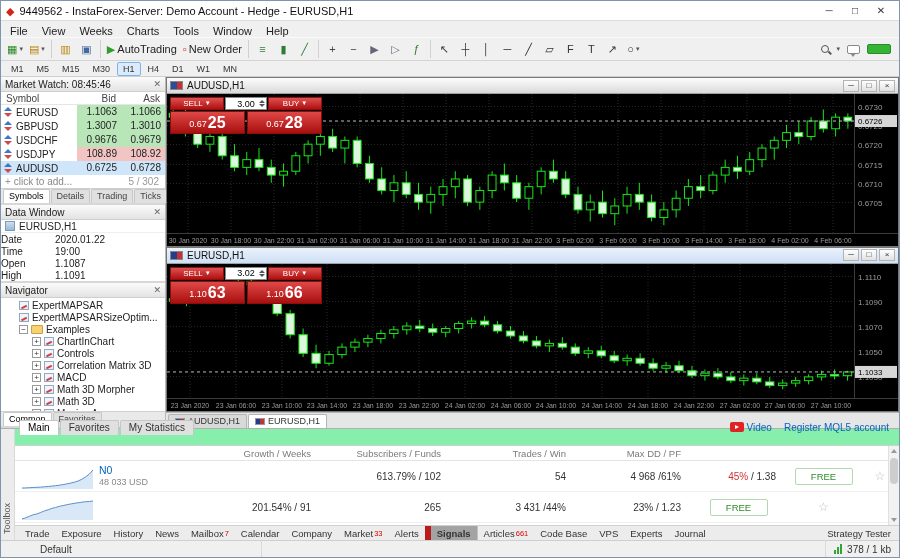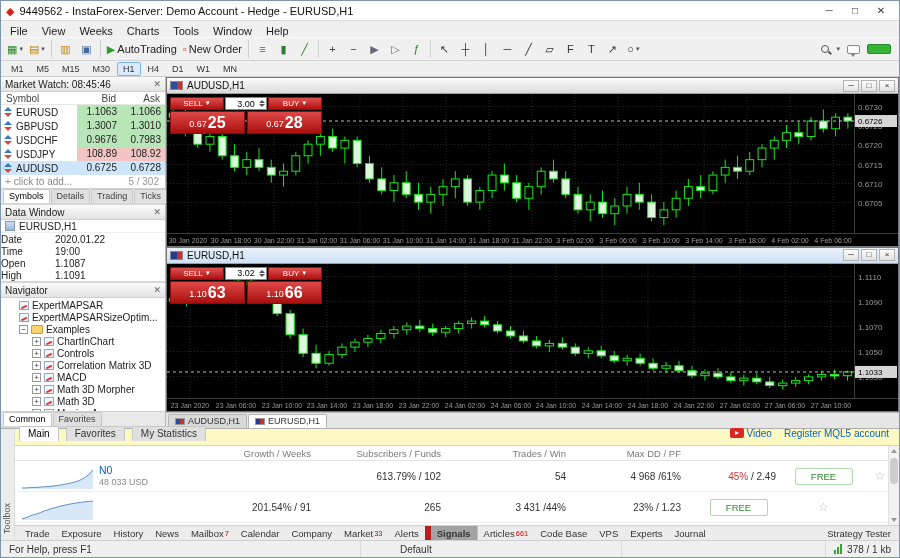--- a/index.html
+++ b/index.html
@@ -118,21 +118,21 @@
   .chart-tab{display:flex;align-items:center;gap:3px;font-size:9px;padding:1px 6px;background:#d9d9d9;border:1px solid #b5b5b5;border-bottom:none;border-radius:2px 2px 0 0;color:#333;line-height:11px;}
   .chart-tab.active{background:#fff;}
   .mini-flag{width:10px;height:7px;display:flex;border:1px solid #999;}
   .mini-flag i{flex:1;}
 
   
   #toolbox{height:112px;background:#fff;border-top:1px solid #b0b0b0;display:flex;flex:0 0 auto;}
   .tb-rail{width:14px;background:#ececec;border-right:1px solid #dadada;position:relative;flex:0 0 auto;}
   .tb-rail span{position:absolute;bottom:6px;left:1px;writing-mode:vertical-rl;transform:rotate(180deg);font-size:9px;color:#555;}
   .tb-main{flex:1;display:flex;flex-direction:column;min-width:0;position:relative;}
-  .sig-tabs{height:17px;display:flex;align-items:flex-end;background:#fef9c3;padding:0 0 4px 4px;gap:7px;border-bottom:1px solid #d0d0d0;flex:0 0 auto;}
+  .sig-tabs{height:17px;display:flex;align-items:flex-end;background:#86efac;padding:0 0 10px 4px;gap:1px;border-bottom:1px solid #d0d0d0;flex:0 0 auto;}
   .sig-tab{font-size:10px;padding:1px 8px;background:#e0e0e0;border:1px solid #c6c6c6;border-bottom:none;border-radius:2px 2px 0 0;color:#333;line-height:12px;}
   .sig-tab.active{background:#fff;color:#000;}
   .sig-links{margin-left:auto;display:flex;align-items:center;gap:12px;padding:0 10px 2px 0;font-size:10px;}
   .link{color:#0563c1;}
   .yt-icon{width:14px;height:10px;background:#e02424;border-radius:2px;position:relative;display:inline-block;vertical-align:-1px;margin-right:3px;}
   .yt-icon::after{content:"";position:absolute;left:5px;top:2.5px;border-left:4px solid #fff;border-top:2.5px solid transparent;border-bottom:2.5px solid transparent;}
   .sig-grid{display:grid;grid-template-columns:84px minmax(0,1fr) 130px 125px 115px 95px 75px 38px;align-items:center;}
   .sig-head{height:15px;border-bottom:1px solid #e4e4e4;color:#7a7a7a;font-size:9.5px;flex:0 0 auto;}
   .sig-head .hc{padding-right:10px;text-align:right;}
   .sig-head .hname{text-align:left;padding-left:2px;}
@@ -324,21 +324,21 @@
       </span>
       <span class="mw-cell up">1.3007</span>
       <span class="mw-cell up">1.3010</span>
     </div>
             <div class="mw-row ">
       <span class="mw-sym">
         <span class="sym-icon"></span>
         <span>USDCHF</span>
       </span>
       <span class="mw-cell up">0.9676</span>
-      <span class="mw-cell up">0.7983</span>
+      <span class="mw-cell up">0.9679</span>
     </div>
             <div class="mw-row ">
       <span class="mw-sym">
         <span class="sym-icon"></span>
         <span>USDJPY</span>
       </span>
       <span class="mw-cell down">108.89</span>
       <span class="mw-cell down">108.92</span>
     </div>
             <div class="mw-row selected">
@@ -915,21 +915,21 @@
               </svg>
             </span>
        <span class="sig-name">
          <span class="nm">N0</span>
          <span class="eq">48 033 USD</span>
        </span>
        <span class="sig-num">613.79% / 102</span>
        <span class="sig-num">54</span>
        <span class="sig-num">4 968 /61%</span>
        <span class="sig-num">
-         <span style="color:#cc3333">45%</span><span> / 2.49</span></span>
+         <span style="color:#cc3333">45%</span><span> / 1.38</span></span>
        <span>
               <span class="free-btn">FREE</span>
             </span>
        <span class="star">☆</span>
      </div>
           <div class="sig-grid sig-row">
        <span class="spark-cell">
               <svg class="spark" width="74" height="24">
                 <polygon points="1,23 1.0,22.0 4.7,20.8 8.5,19.2 12.2,17.8 15.9,16.9 19.7,15.5 23.4,13.9 27.2,12.8 30.9,11.4 34.6,10.5 38.4,9.3 42.1,8.6 45.8,7.7 49.6,7.0 53.3,6.3 57.1,5.8 60.8,5.2 64.5,4.7 68.3,4.5 72.0,4.0 72,23" fill="#d9e8f7" stroke="none"></polygon>
                 <polyline points="1.0,22.0 4.7,20.8 8.5,19.2 12.2,17.8 15.9,16.9 19.7,15.5 23.4,13.9 27.2,12.8 30.9,11.4 34.6,10.5 38.4,9.3 42.1,8.6 45.8,7.7 49.6,7.0 53.3,6.3 57.1,5.8 60.8,5.2 64.5,4.7 68.3,4.5 72.0,4.0" fill="none" stroke="#5b8fc9" stroke-width="1"></polyline>
@@ -966,21 +966,20 @@
         </div>
       <div class="vscroll">
           <span class="a up"></span>
           <i></i>
           <span class="a dn"></span>
         </div>
     </div>
   </div>
 
   <div class="statusbar">
-    <span class="sb-sec sb-help">For Help, press F1</span>
     <span class="sb-sec sb-profile">Default</span>
     <span class="sb-sec sb-fill"></span>
     <span class="sb-sec sb-traffic">
       <span class="bars">
           <i style="height:4px"></i>
           <i style="height:7px"></i>
           <i style="height:10px"></i>
         </span>
       <span>378 / 1 kb</span>
     </span>

